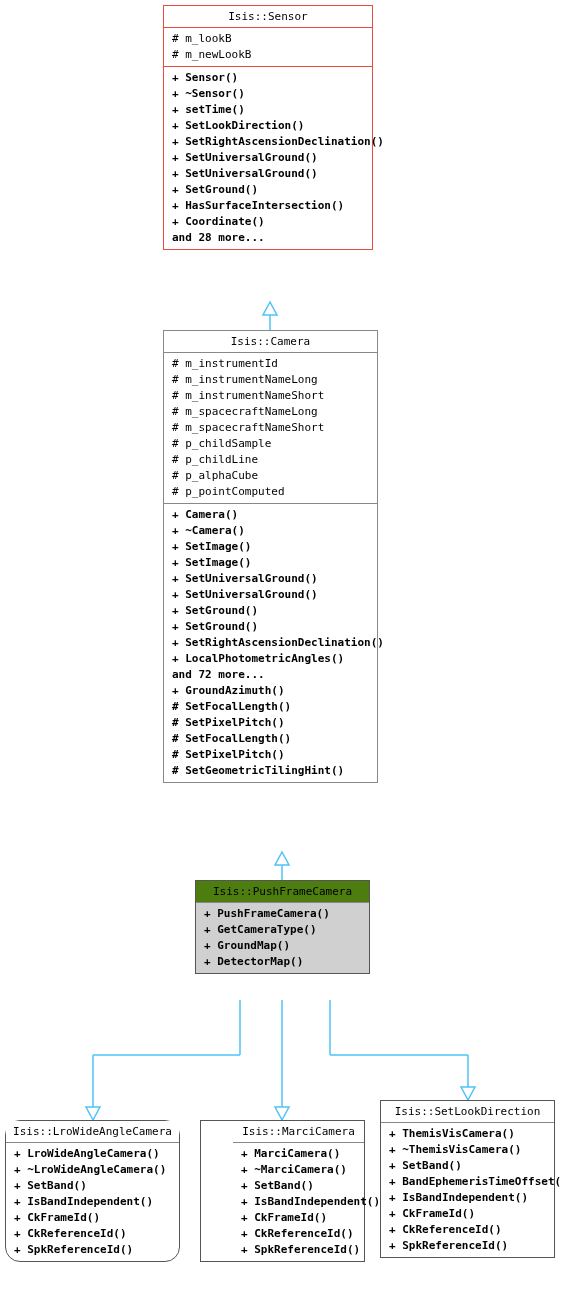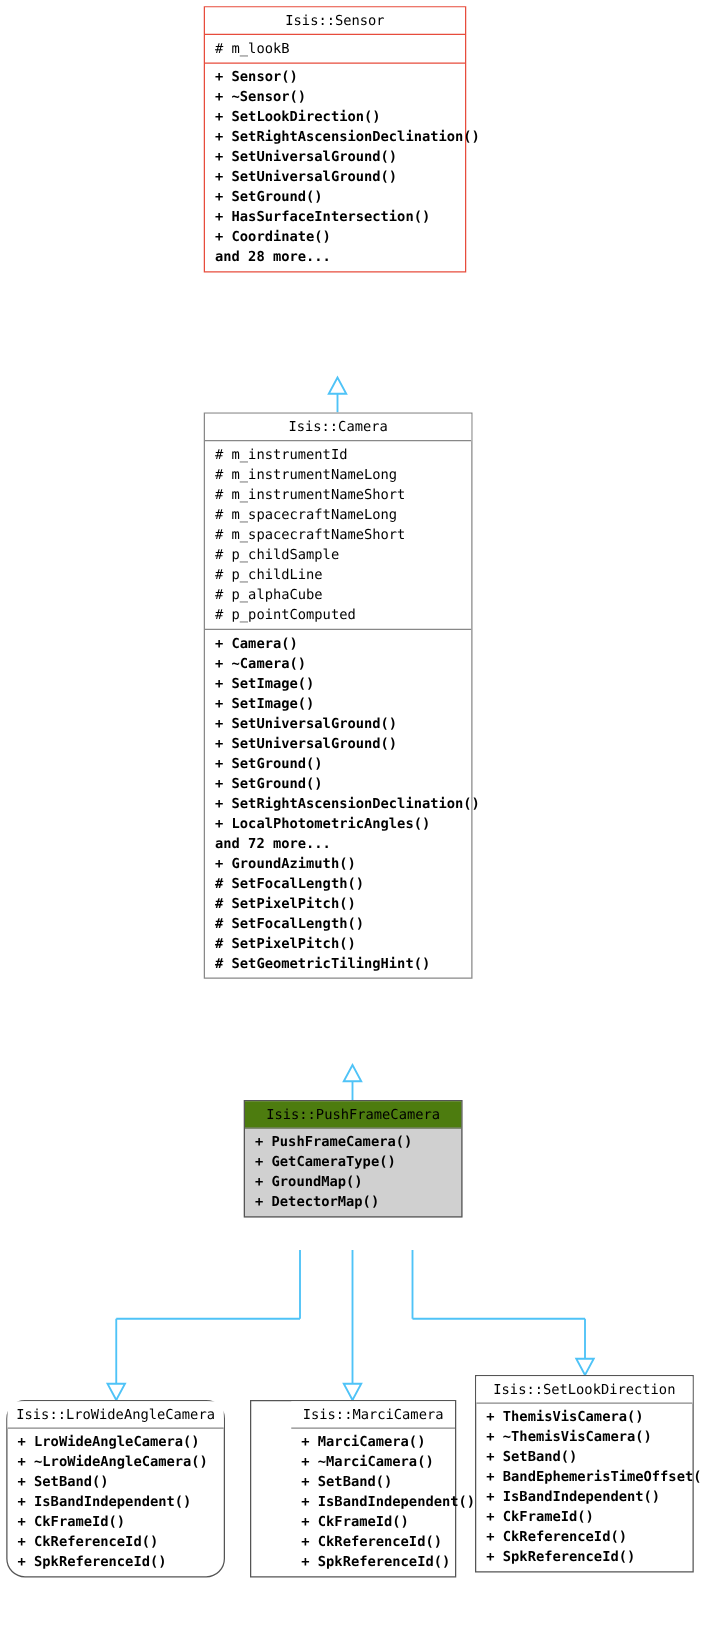--- a/index.html
+++ b/index.html
@@ -142,24 +142,26 @@
     <line x1="330" y1="1000" x2="330" y2="1055" stroke="#4fc3f7" stroke-width="1.5"></line>
     <line x1="330" y1="1055" x2="468" y2="1055" stroke="#4fc3f7" stroke-width="1.5"></line>
     <line x1="468" y1="1055" x2="468" y2="1100" stroke="#4fc3f7" stroke-width="1.5"></line>
     <polygon points="468,1100 461,1087 475,1087" fill="white" stroke="#4fc3f7" stroke-width="1.5"></polygon>
   </svg>
 
   <div class="uml-box sensor-box">
     <div class="box-title">Isis::Sensor</div>
     <div class="box-section">
       <div class="box-row"># m_lookB</div>
+      <div class="box-row"># m_newLookB</div>
     </div>
     <div class="box-section">
       <div class="box-row">+ Sensor()</div>
       <div class="box-row">+ ~Sensor()</div>
+      <div class="box-row">+ setTime()</div>
       <div class="box-row">+ SetLookDirection()</div>
       <div class="box-row">+ SetRightAscensionDeclination()</div>
       <div class="box-row">+ SetUniversalGround()</div>
       <div class="box-row">+ SetUniversalGround()</div>
       <div class="box-row">+ SetGround()</div>
       <div class="box-row">+ HasSurfaceIntersection()</div>
       <div class="box-row">+ Coordinate()</div>
       <div class="box-row">   and 28 more...</div>
     </div>
   </div>

